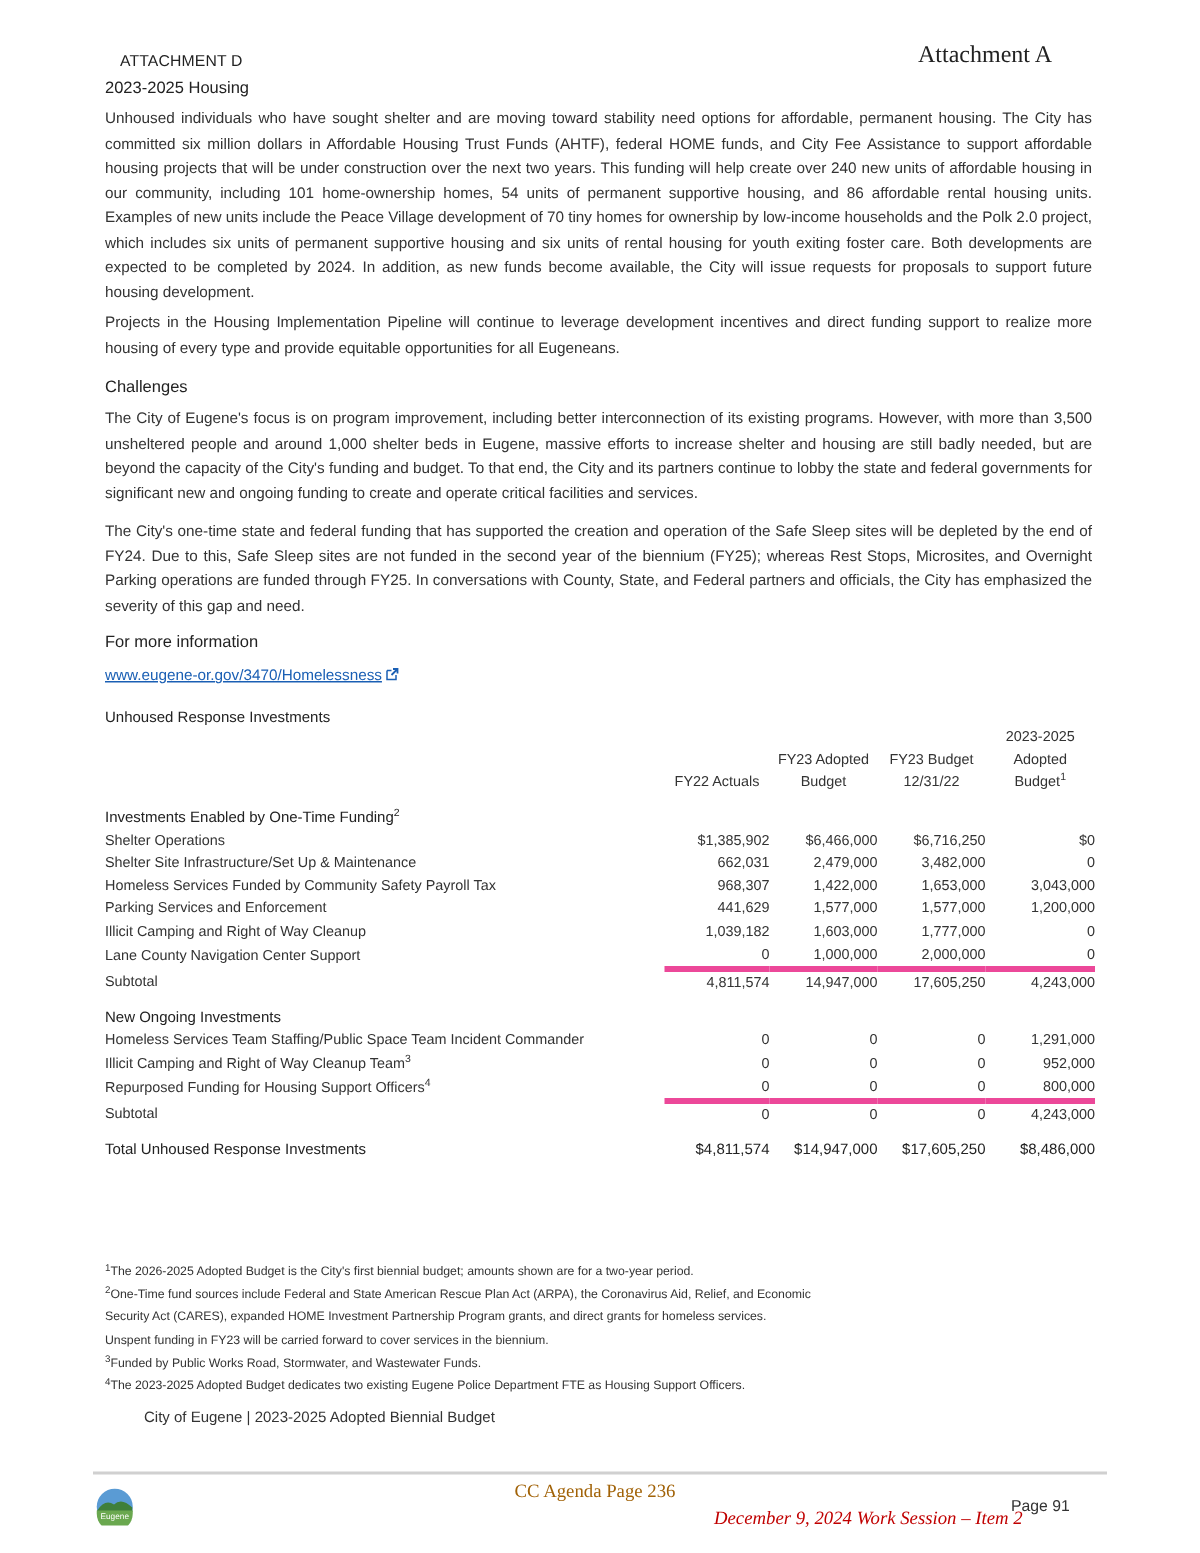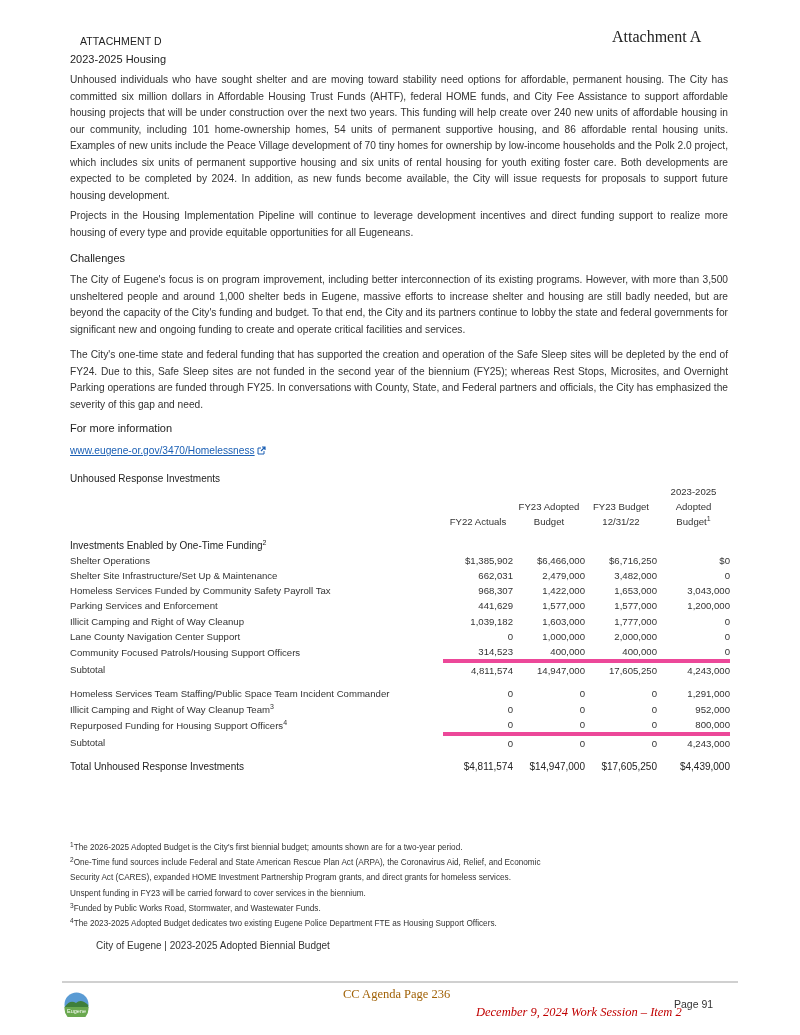--- a/index.html
+++ b/index.html
@@ -142,41 +142,41 @@
         <td class="num">1,777,000</td>
         <td class="num">0</td>
       </tr>
       <tr>
         <td class="lbl"><span>Lane County Navigation Center Support</span></td>
         <td class="num">0</td>
         <td class="num">1,000,000</td>
         <td class="num">2,000,000</td>
         <td class="num">0</td>
       </tr>
-      <tr>
-        <td class="lbl"><span>Community Focused Patrols/Housing Support Officers</span></td>
-        <td class="num">314,523</td>
-        <td class="num">400,000</td>
-        <td class="num">400,000</td>
-        <td class="num">0</td>
-      </tr>
       <tr class="rule-above">
         <td class="lbl"><span>Subtotal</span></td>
         <td class="num">4,811,574</td>
         <td class="num">14,947,000</td>
         <td class="num">17,605,250</td>
         <td class="num">4,243,000</td>
       </tr>
       <tr class="spacer">
         <td></td>
         <td></td>
         <td></td>
         <td></td>
         <td></td>
       </tr>
+      <tr class="group">
+        <td class="lbl"><span>New Ongoing Investments</span></td>
+        <td class="num"></td>
+        <td class="num"></td>
+        <td class="num"></td>
+        <td class="num"></td>
+      </tr>
       <tr>
         <td class="lbl"><span>Homeless Services Team Staffing/Public Space Team Incident Commander</span></td>
         <td class="num">0</td>
         <td class="num">0</td>
         <td class="num">0</td>
         <td class="num">1,291,000</td>
       </tr>
       <tr>
         <td class="lbl"><span>Illicit Camping and Right of Way Cleanup Team</span><sup>3</sup></td>
         <td class="num">0</td>
@@ -203,21 +203,21 @@
         <td></td>
         <td></td>
         <td></td>
         <td></td>
       </tr>
       <tr class="total">
         <td class="lbl"><span>Total Unhoused Response Investments</span></td>
         <td class="num">$4,811,574</td>
         <td class="num">$14,947,000</td>
         <td class="num">$17,605,250</td>
-        <td class="num">$4,439,000</td>
+        <td class="num">$8,486,000</td>
       </tr>
     </tbody>
 </table>
 
 <div class="abs footnotes" id="footnotes">
     <div><sup>1</sup><span>The 2026-2025 Adopted Budget is the City's first biennial budget; amounts shown are for a two-year period.</span></div>
     <div><sup>2</sup><span>One-Time fund sources include Federal and State American Rescue Plan Act (ARPA), the Coronavirus Aid, Relief, and Economic</span></div>
     <div><span>Security Act (CARES), expanded HOME Investment Partnership Program grants, and direct grants for homeless services.</span></div>
     <div><span>Unspent funding in FY23 will be carried forward to cover services in the biennium.</span></div>
     <div><sup>3</sup><span>Funded by Public Works Road, Stormwater, and Wastewater Funds.</span></div>

